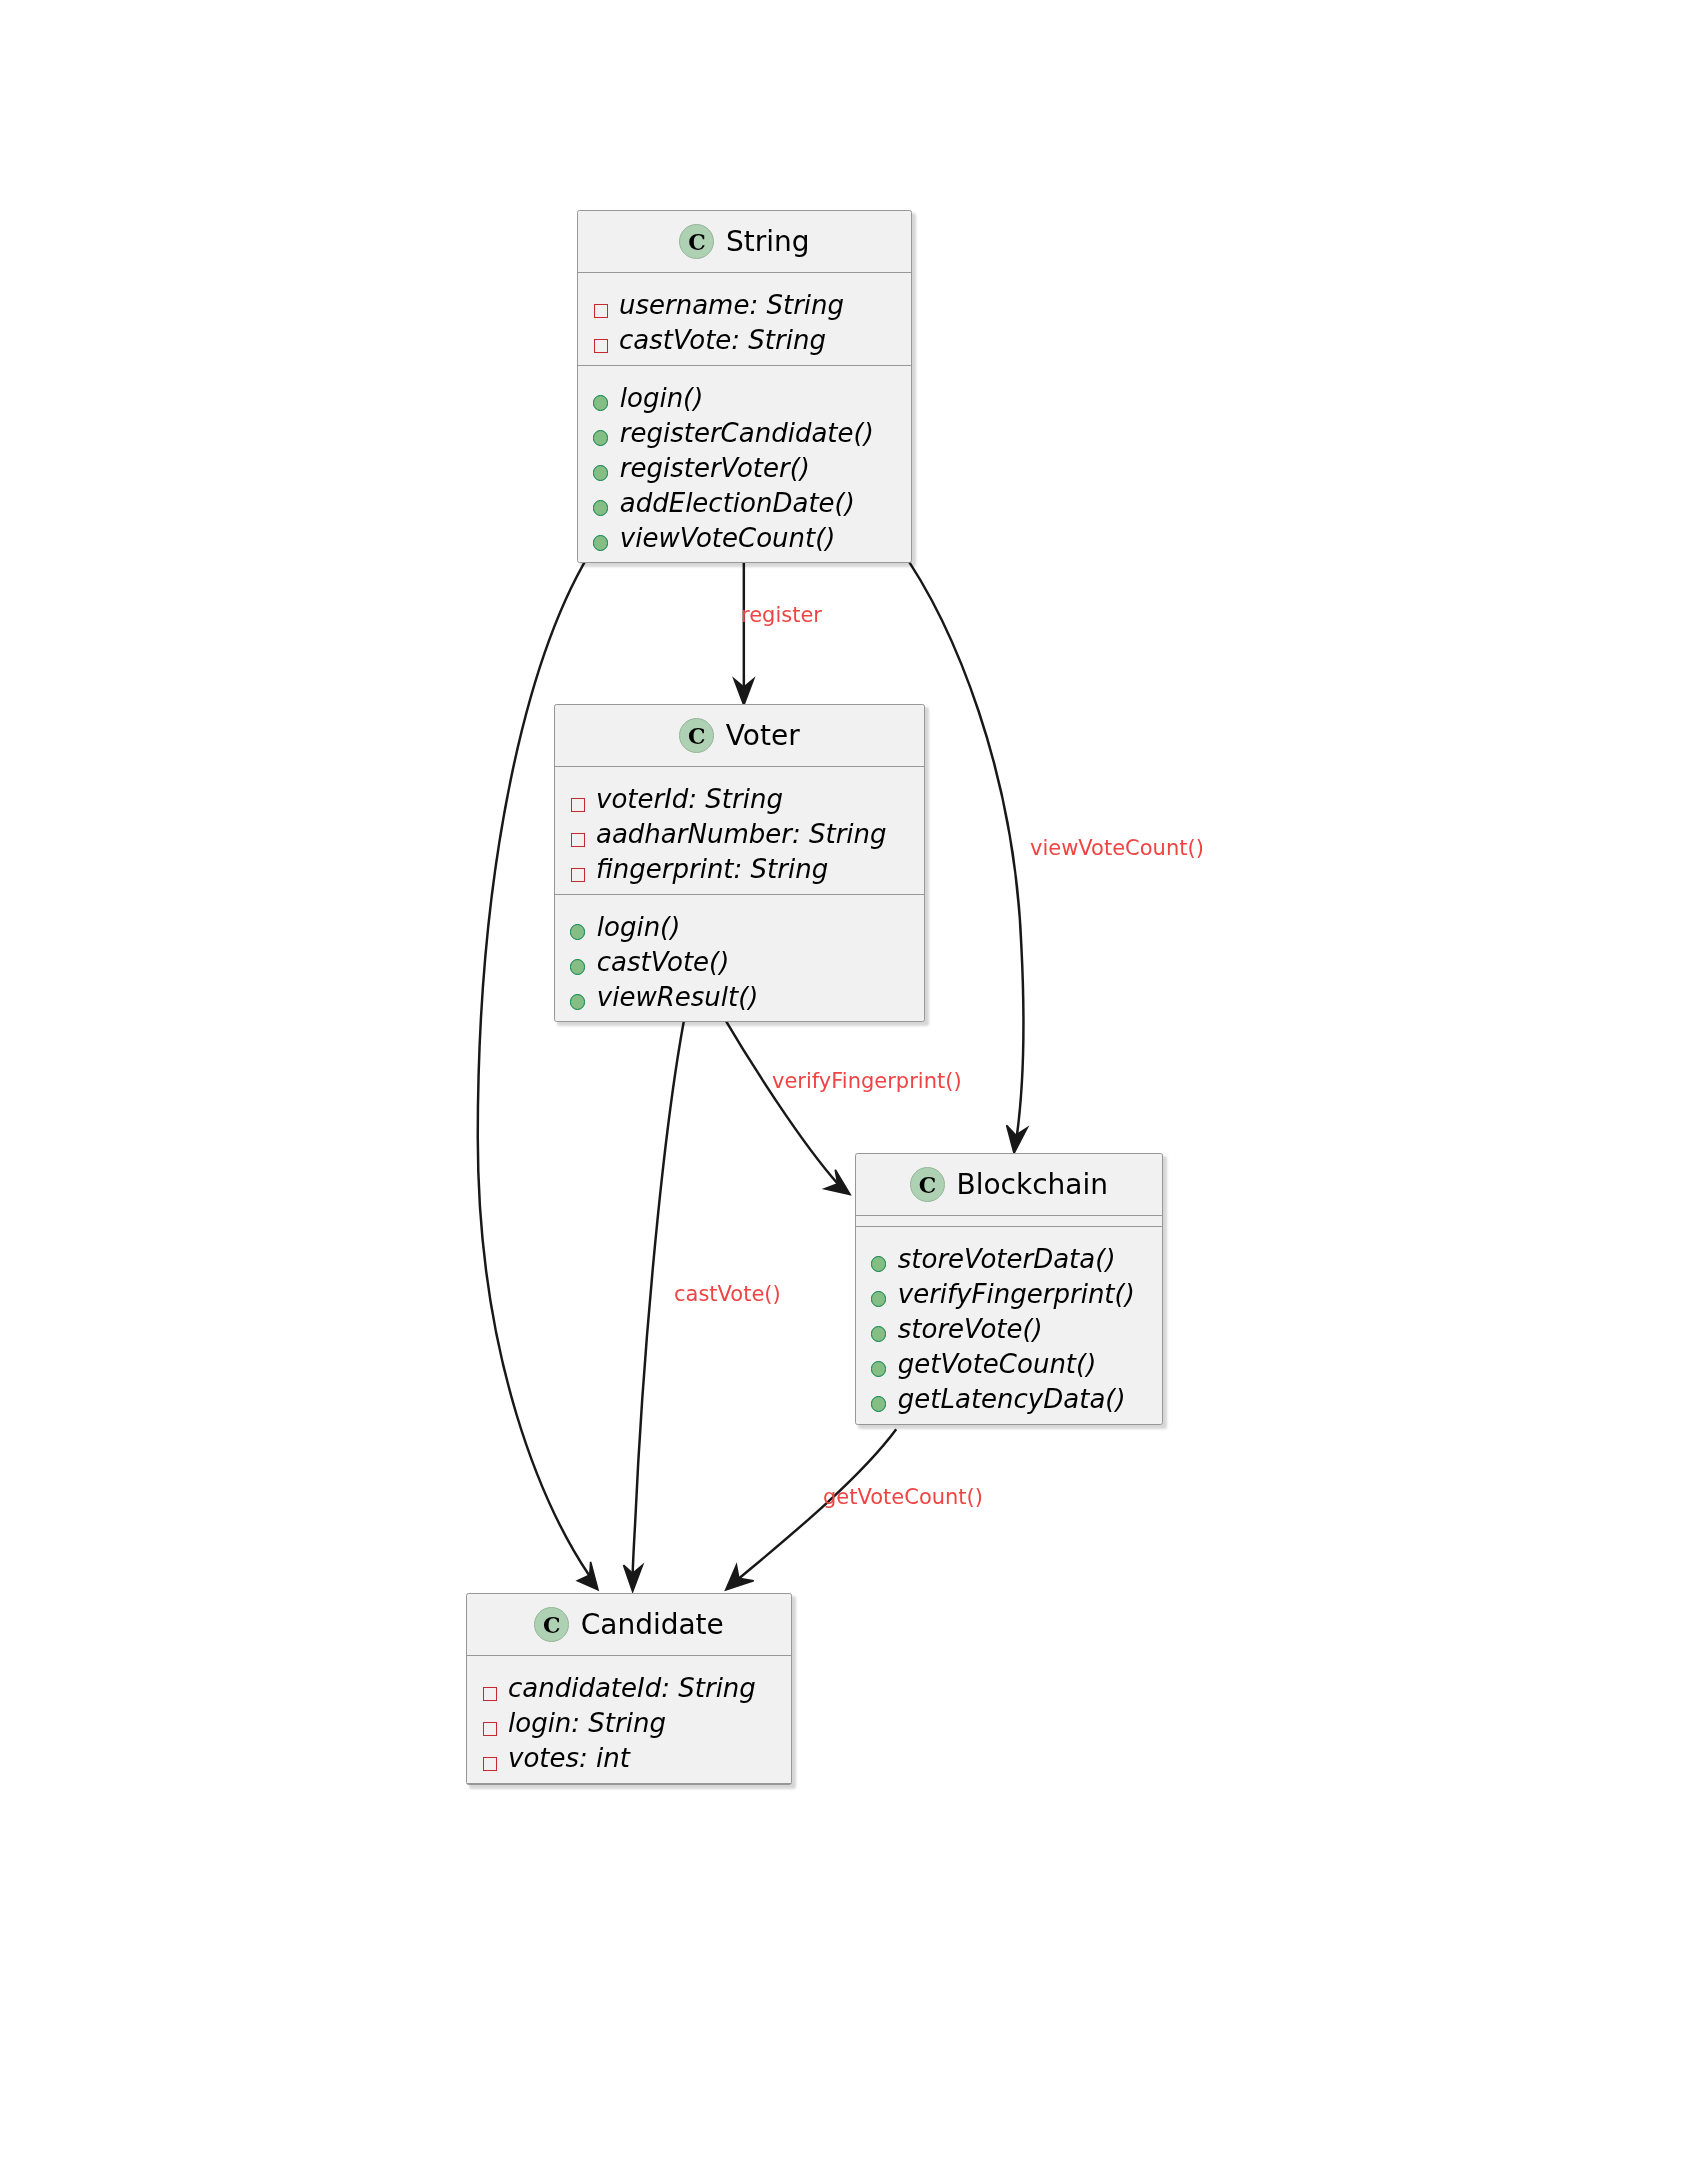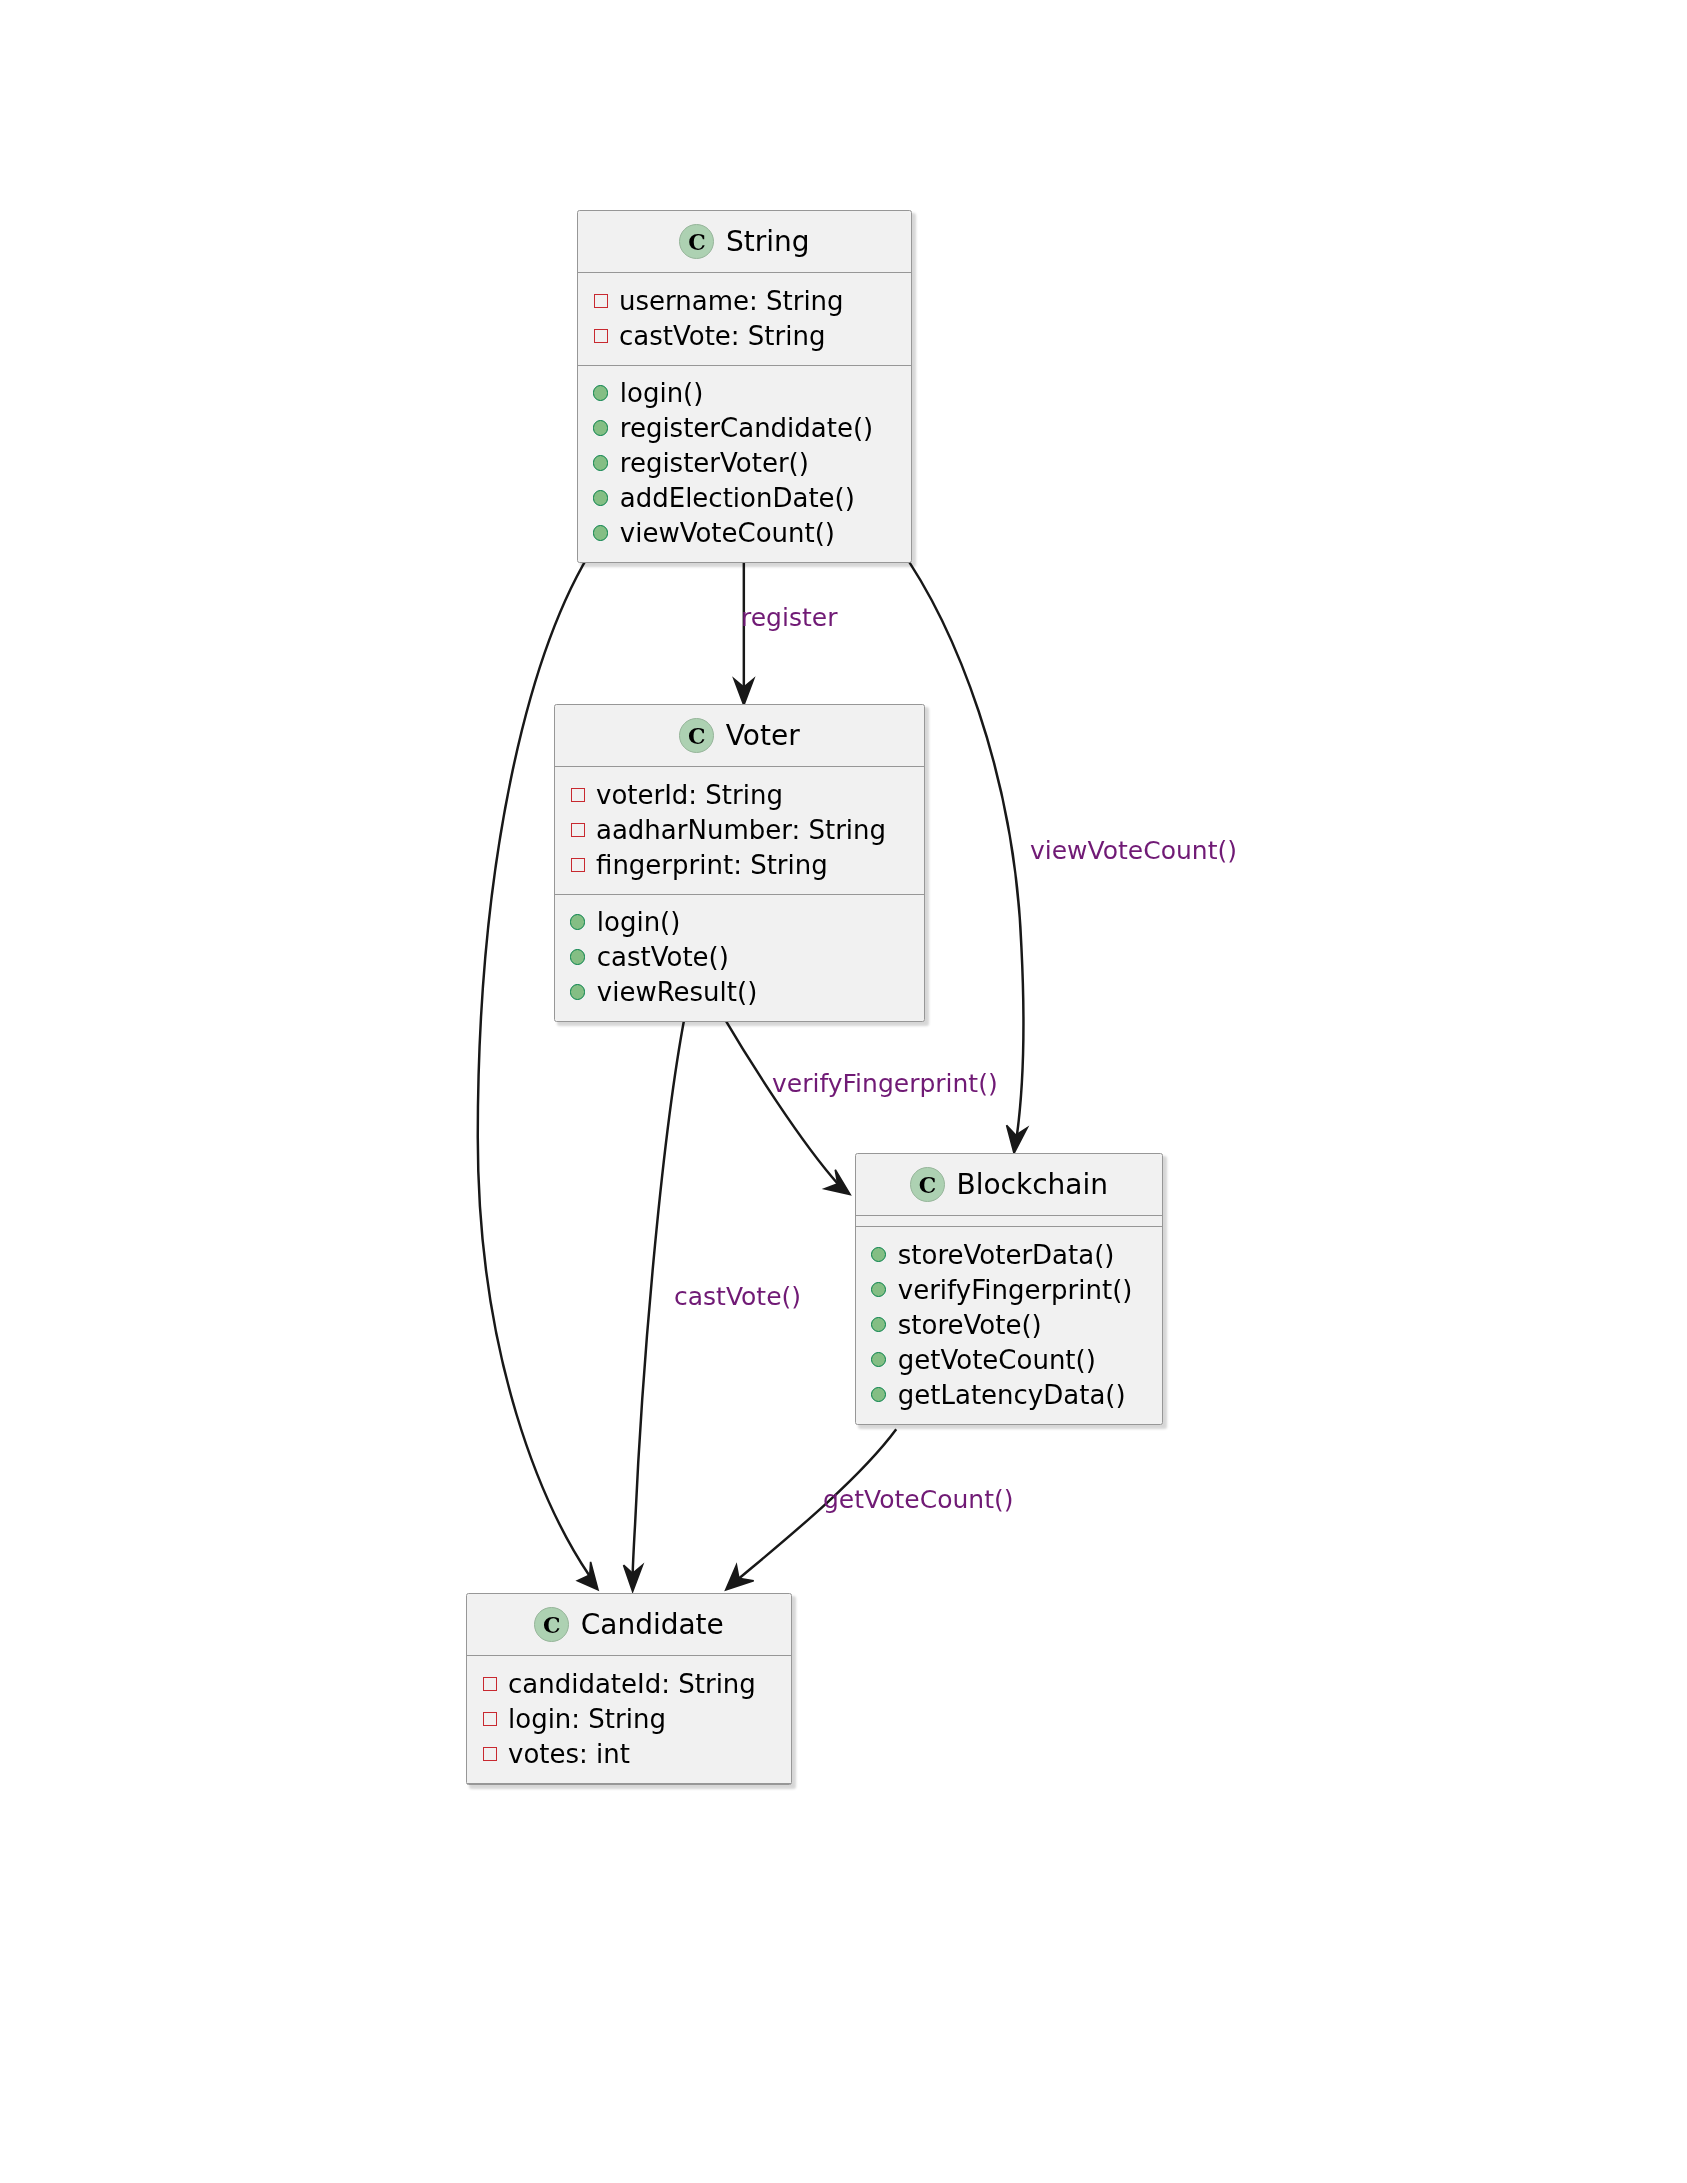--- a/index.html
+++ b/index.html
@@ -68,24 +68,25 @@
     font-size: 22px;
     font-weight: bold;
     color: #000000;
     font-family: "DejaVu Serif", serif;
     line-height: 1;
     box-sizing: border-box;
     flex: 0 0 auto;
   }
   .member-row {
     display: flex;
-    align-items: center;
+    align-items: flex-end;
     gap: 11.5px;
     height: 35px;
     white-space: nowrap;
+    font-style: italic;
   }
   .member-text {
     font-size: 26px;
     color: #000000;
     line-height: 1;
   }
   
   .vis-field {
     width: 14px;
     height: 14px;
@@ -101,22 +102,22 @@
     height: 15.7px;
     border-radius: 50%;
     background: #84BE84;
     border: 1.6px solid #038048;
     box-sizing: border-box;
     flex: 0 0 auto;
     margin-left: 1.6px;
   }
   .edge-label {
     position: absolute;
-    font-size: 25px;
-    color: #701a75;
+    font-size: 21px;
+    color: #ef4444;
     white-space: nowrap;
     line-height: 1;
   }
   svg .edge-path {
     fill: none;
     stroke: #181818;
     stroke-width: 3;
   }
   svg .edge-head {
     fill: #181818;

